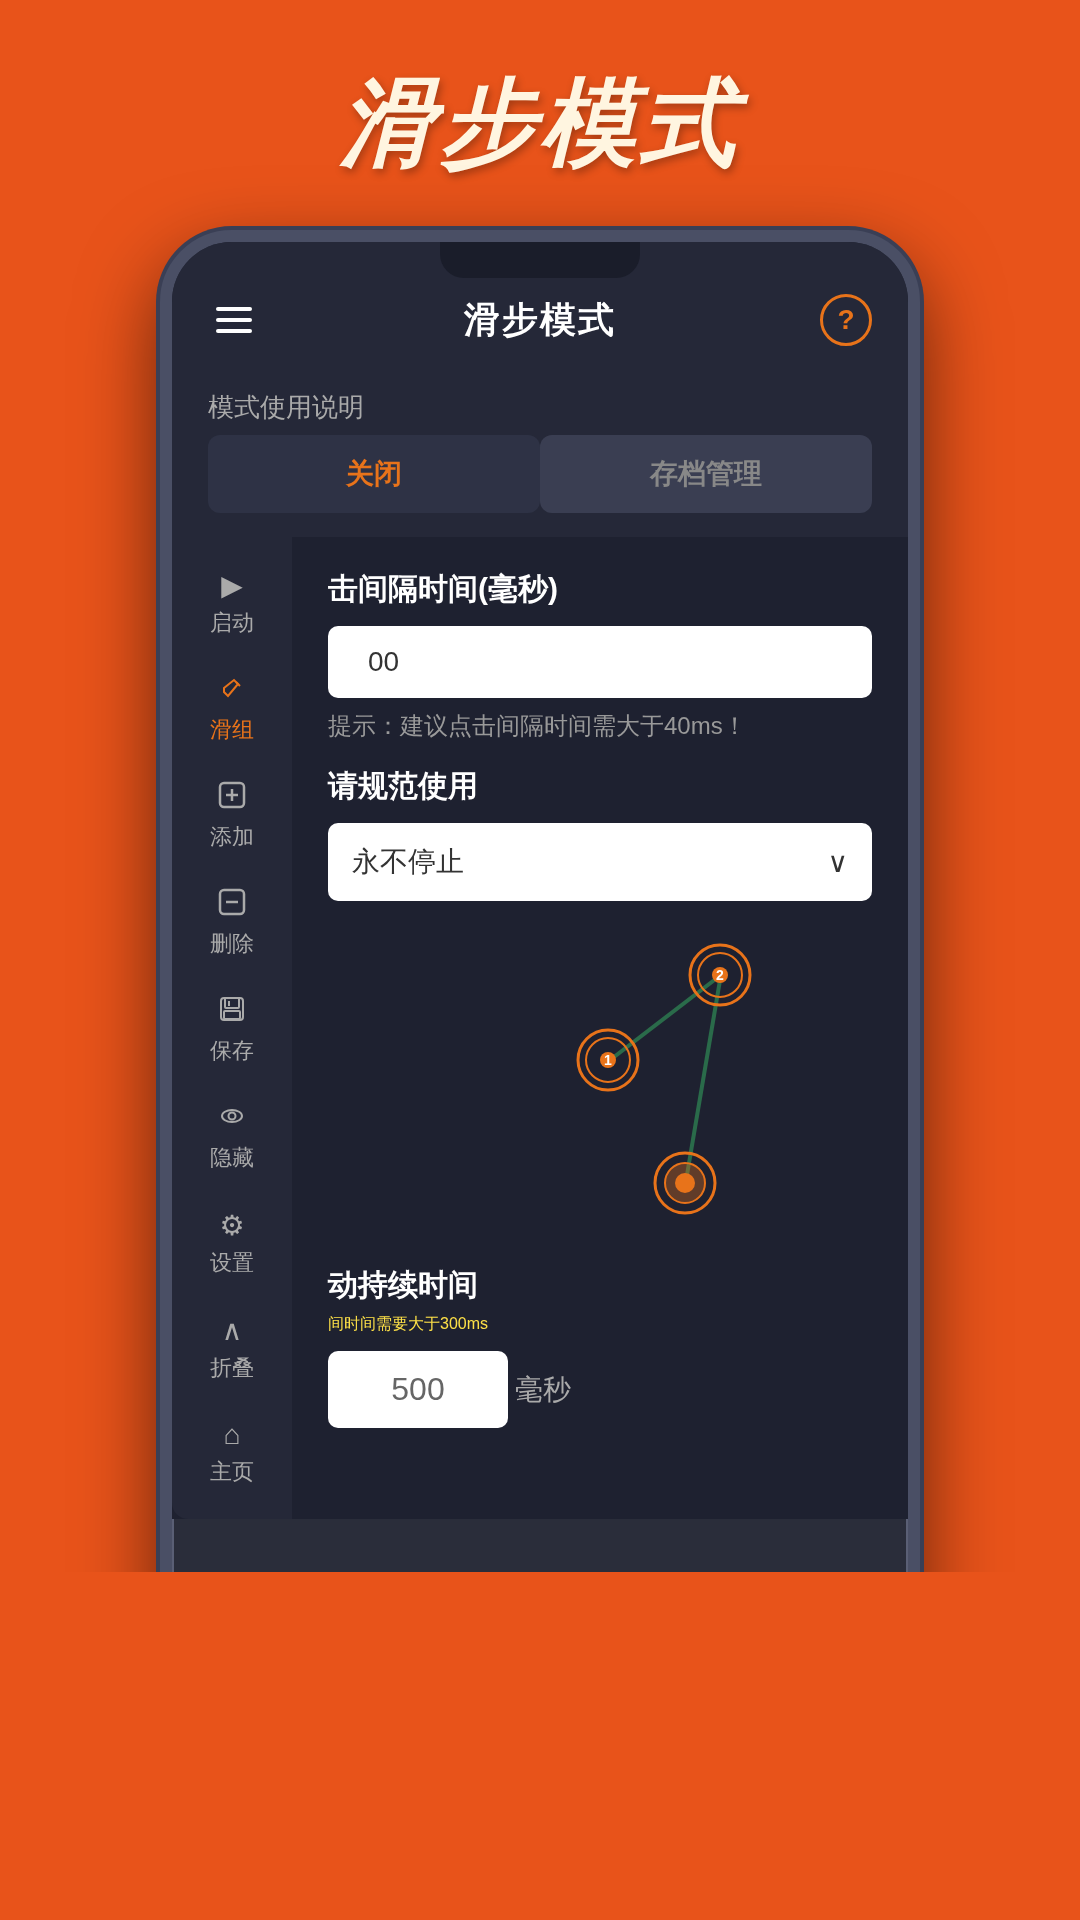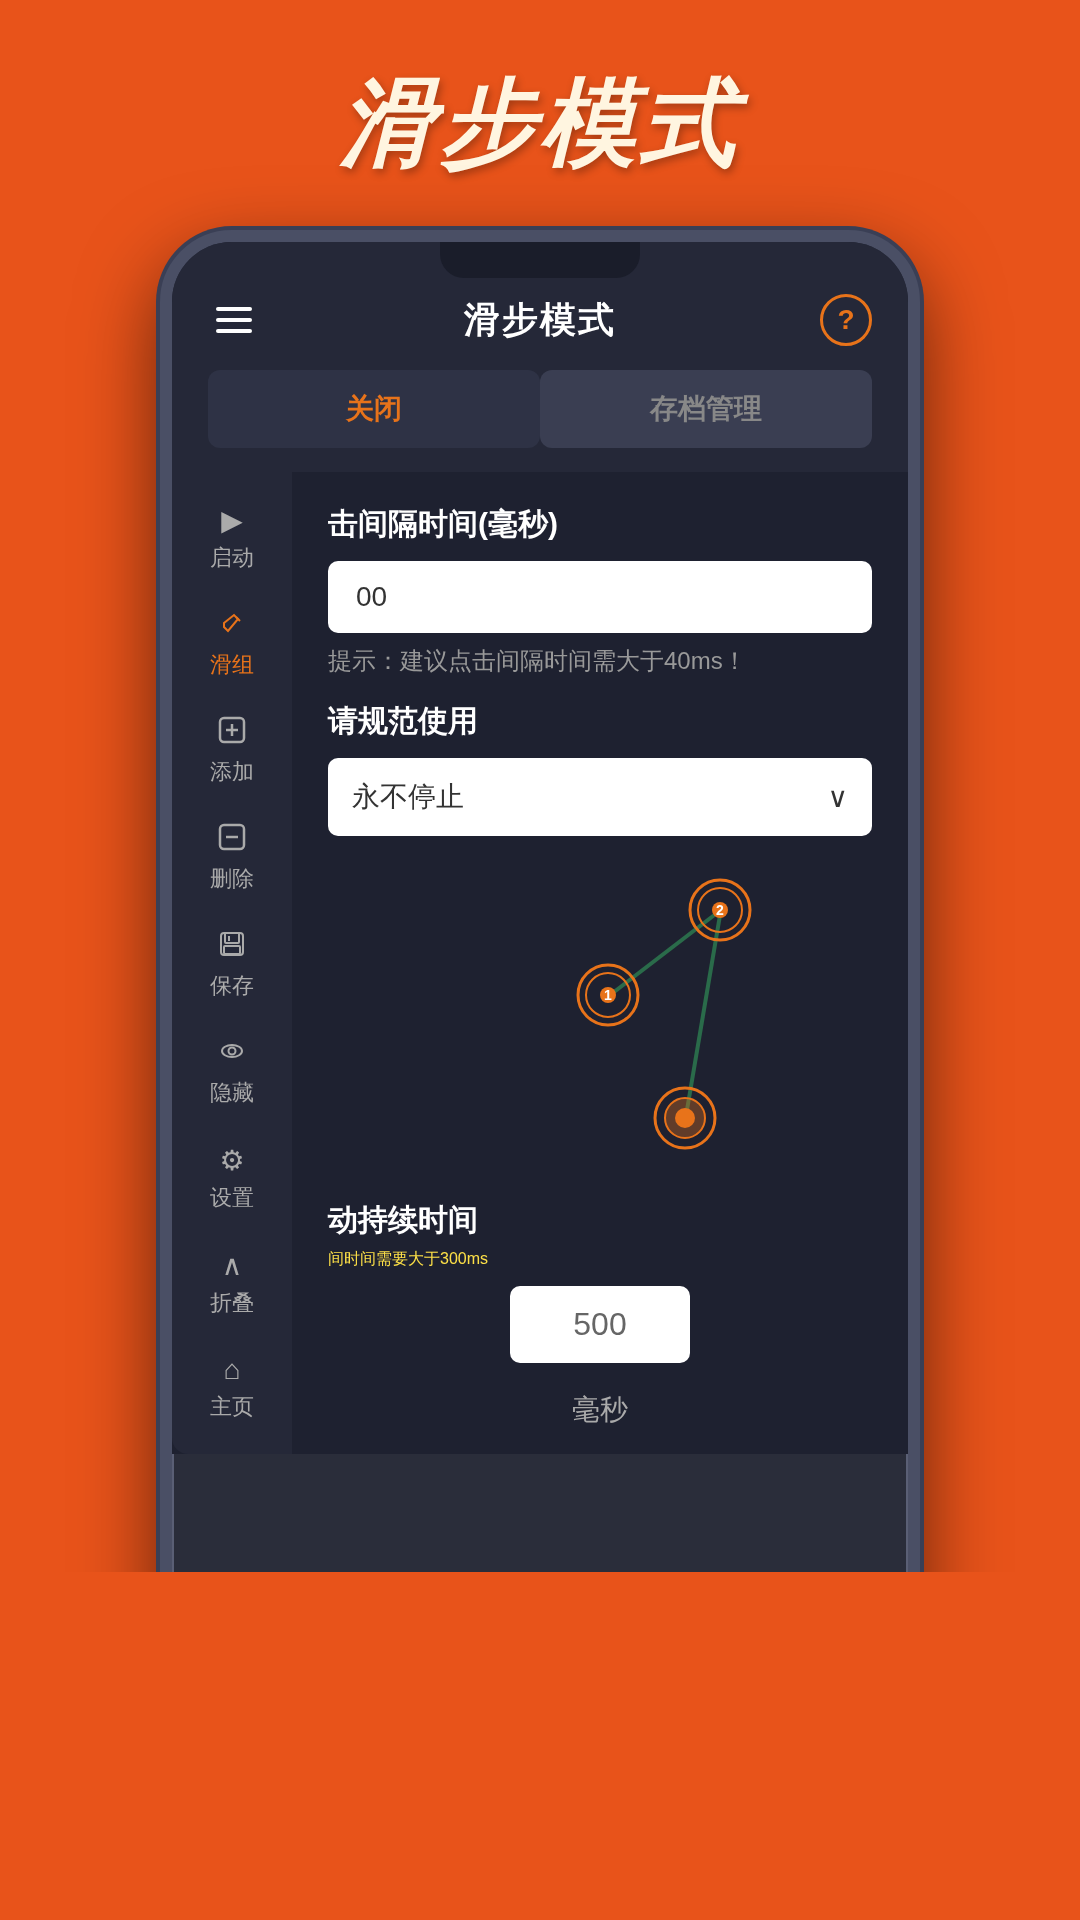--- a/index.html
+++ b/index.html
@@ -245,21 +245,21 @@
       font-weight: 600;
       margin-bottom: 16px;
       margin-top: 8px;
     }
 
     .input-field {
       width: 100%;
       background: #ffffff;
       border: none;
       border-radius: 10px;
-      padding: 20px 28px;
+      padding: 20px 40px;
       font-size: 28px;
       color: #333;
       margin-bottom: 12px;
     }
 
     .hint-text {
       color: #999999;
       font-size: 24px;
       margin-bottom: 24px;
     }
@@ -306,22 +306,21 @@
 
     .duration-hint {
       color: #fde047;
       font-size: 16px;
       margin-bottom: 16px;
     }
 
     .duration-row {
       display: flex;
       align-items: center;
-      gap: 28px;
-      flex-direction: column;
+      gap: 7px;
     }
 
     .duration-input {
       background: #ffffff;
       border: none;
       border-radius: 10px;
       padding: 20px 32px;
       font-size: 32px;
       color: #666;
       text-align: center;
@@ -366,20 +365,21 @@
           <div class="menu-icon">
             <span></span>
               <span></span>
               <span></span>
           </div>
           <div class="top-title">滑步模式</div>
           <div class="help-btn">?</div>
         </div>
 
 
+        <div class="mode-desc">模式使用说明</div>
 
         <div class="tabs-row">
           <button class="tab-btn active">关闭</button>
           <button class="tab-btn inactive">存档管理</button>
         </div>
 
         <div class="main-area">
 
           <div class="sidebar">
             <div class="sidebar-item">

